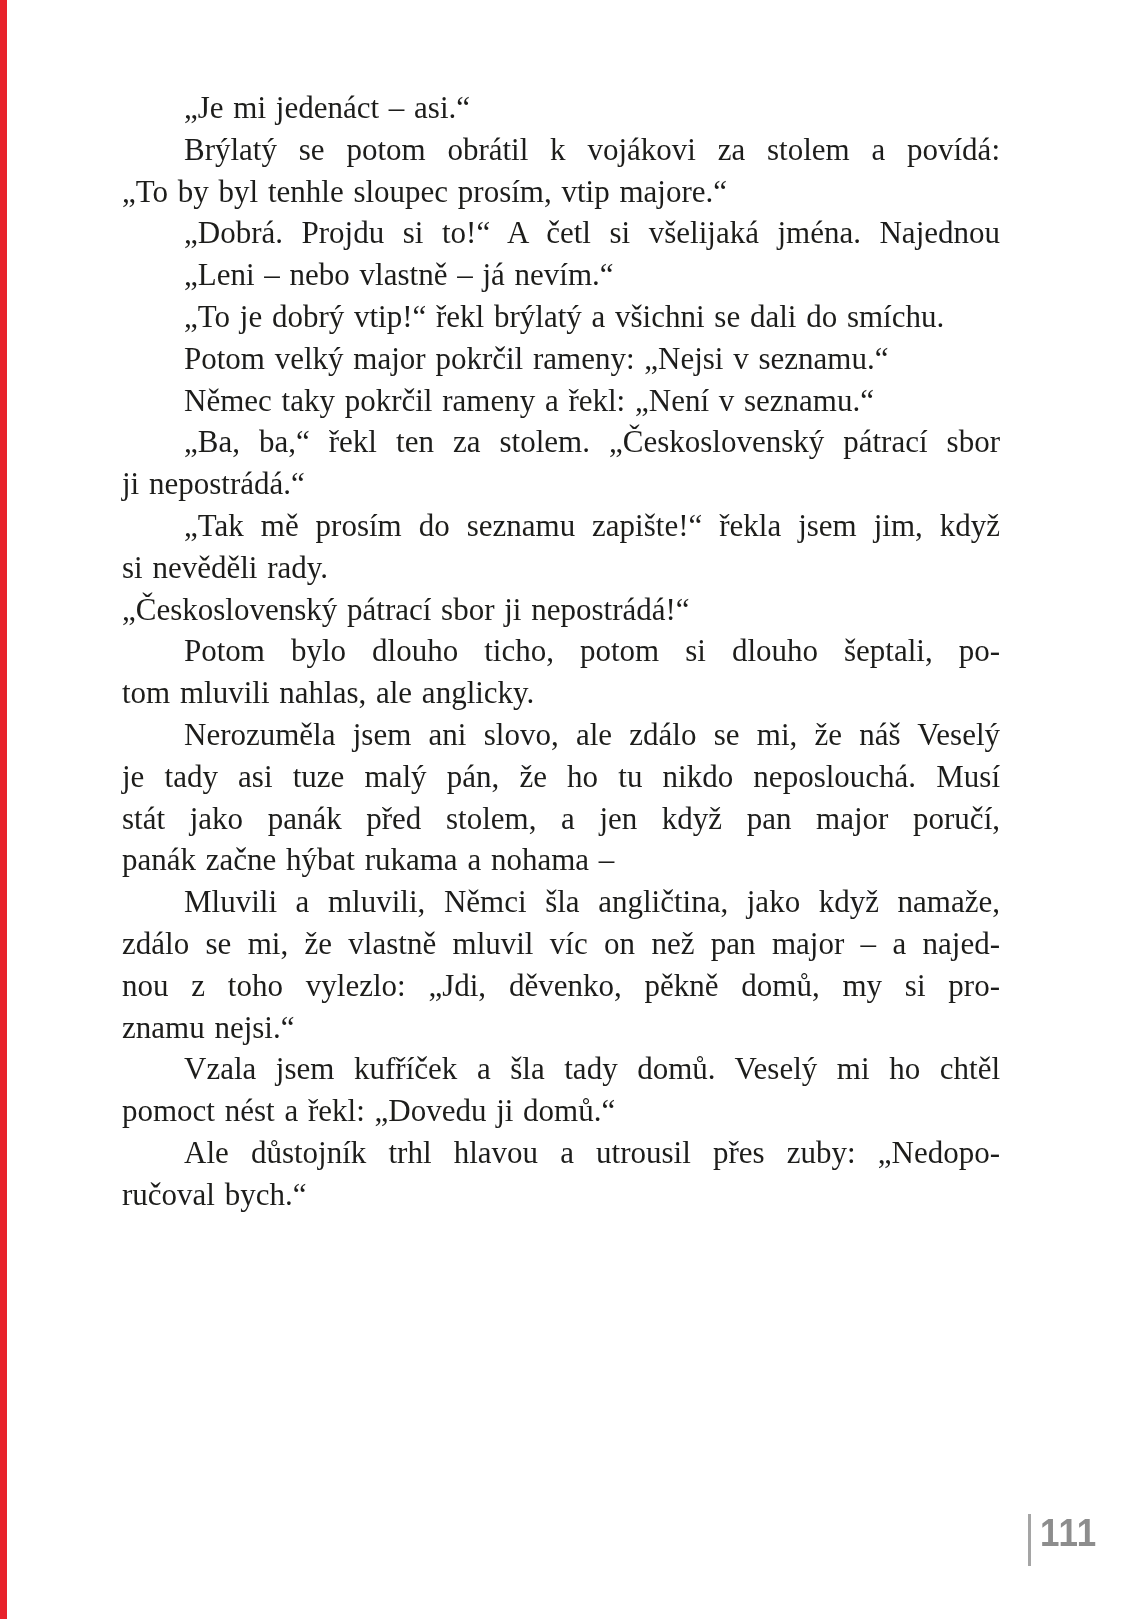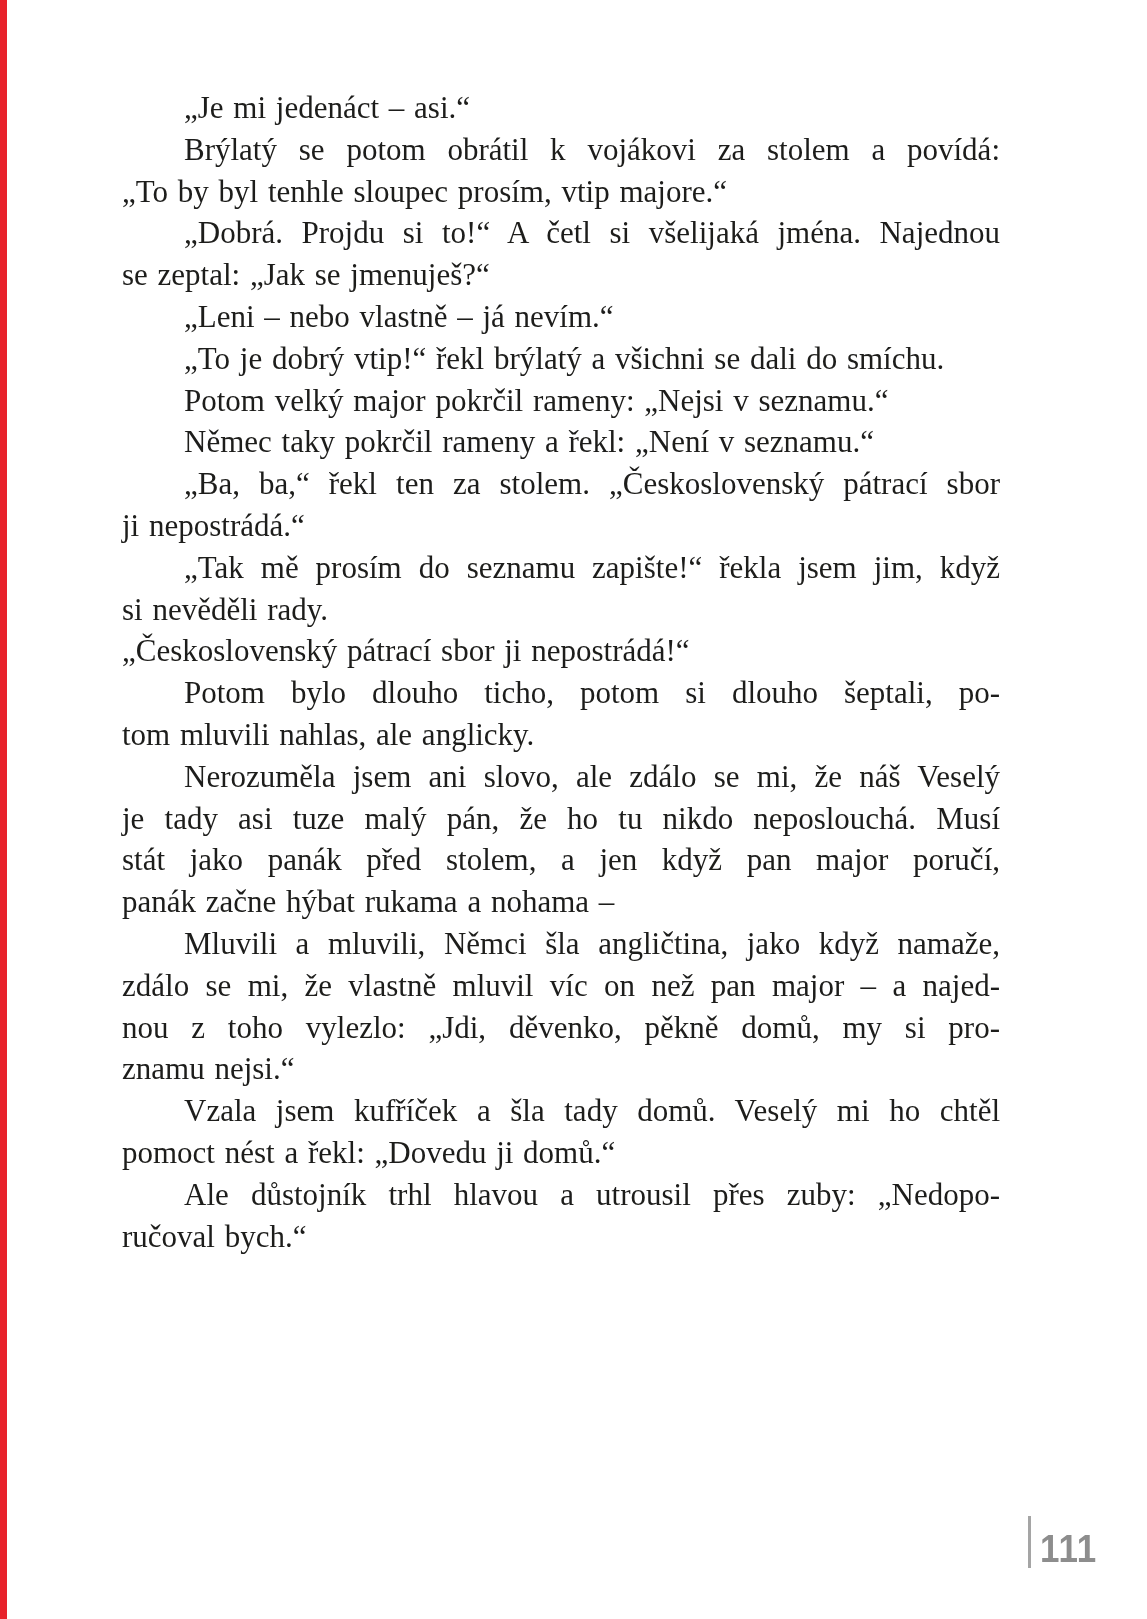--- a/index.html
+++ b/index.html
@@ -49,21 +49,21 @@
     text-justify: inter-word;
   }
   .line.ind { padding-left: 62px; }
   .line em { font-style: italic; }
   .folio {
     position: absolute;
     left: 1028px;
     top: 1514px;
     height: 54px;
     display: flex;
-    align-items: flex-end;
+    align-items: flex-start;
   }
   .folio-bar {
     width: 3px;
     height: 52px;
     background: var(--divider);
     margin-right: 9px;
   }
   .folio-num {
     font-family: "Liberation Sans", sans-serif;
     font-weight: bold;
@@ -79,21 +79,20 @@
 <body>
 
 <div class="page">
   <div class="edge-stripe"></div>
 
   <div class="text-block">
       <div class="line ind">„Je mi jedenáct – asi.“</div>
       <div class="line j ind">Brýlatý se potom obrátil k vojákovi za stolem a povídá:</div>
       <div class="line">„To by byl tenhle sloupec prosím, vtip majore.“</div>
       <div class="line j ind">„Dobrá. Projdu si to!“ A četl si všelijaká jména. Najednou</div>
-      <div class="line">se zeptal: „Jak se jmenuješ?“</div>
       <div class="line ind">„Leni – nebo vlastně – já nevím.“</div>
       <div class="line ind">„To je dobrý vtip!“ řekl brýlatý a všichni se dali do smíchu.</div>
       <div class="line ind">Potom velký major pokrčil rameny: „Nejsi v seznamu.“</div>
       <div class="line ind">Němec taky pokrčil rameny a řekl: „Není v seznamu.“</div>
       <div class="line j ind">„Ba, ba,“ řekl ten za stolem. „Československý pátrací sbor</div>
       <div class="line">ji nepostrádá.“</div>
       <div class="line j ind">„Tak mě prosím do seznamu zapište!“ řekla jsem jim, když</div>
       <div class="line">si nevěděli rady.</div>
       <div class="line">„Československý pátrací sbor ji nepostrádá!“</div>
       <div class="line j ind">Potom bylo dlouho ticho, potom si dlouho šeptali, po-</div>

